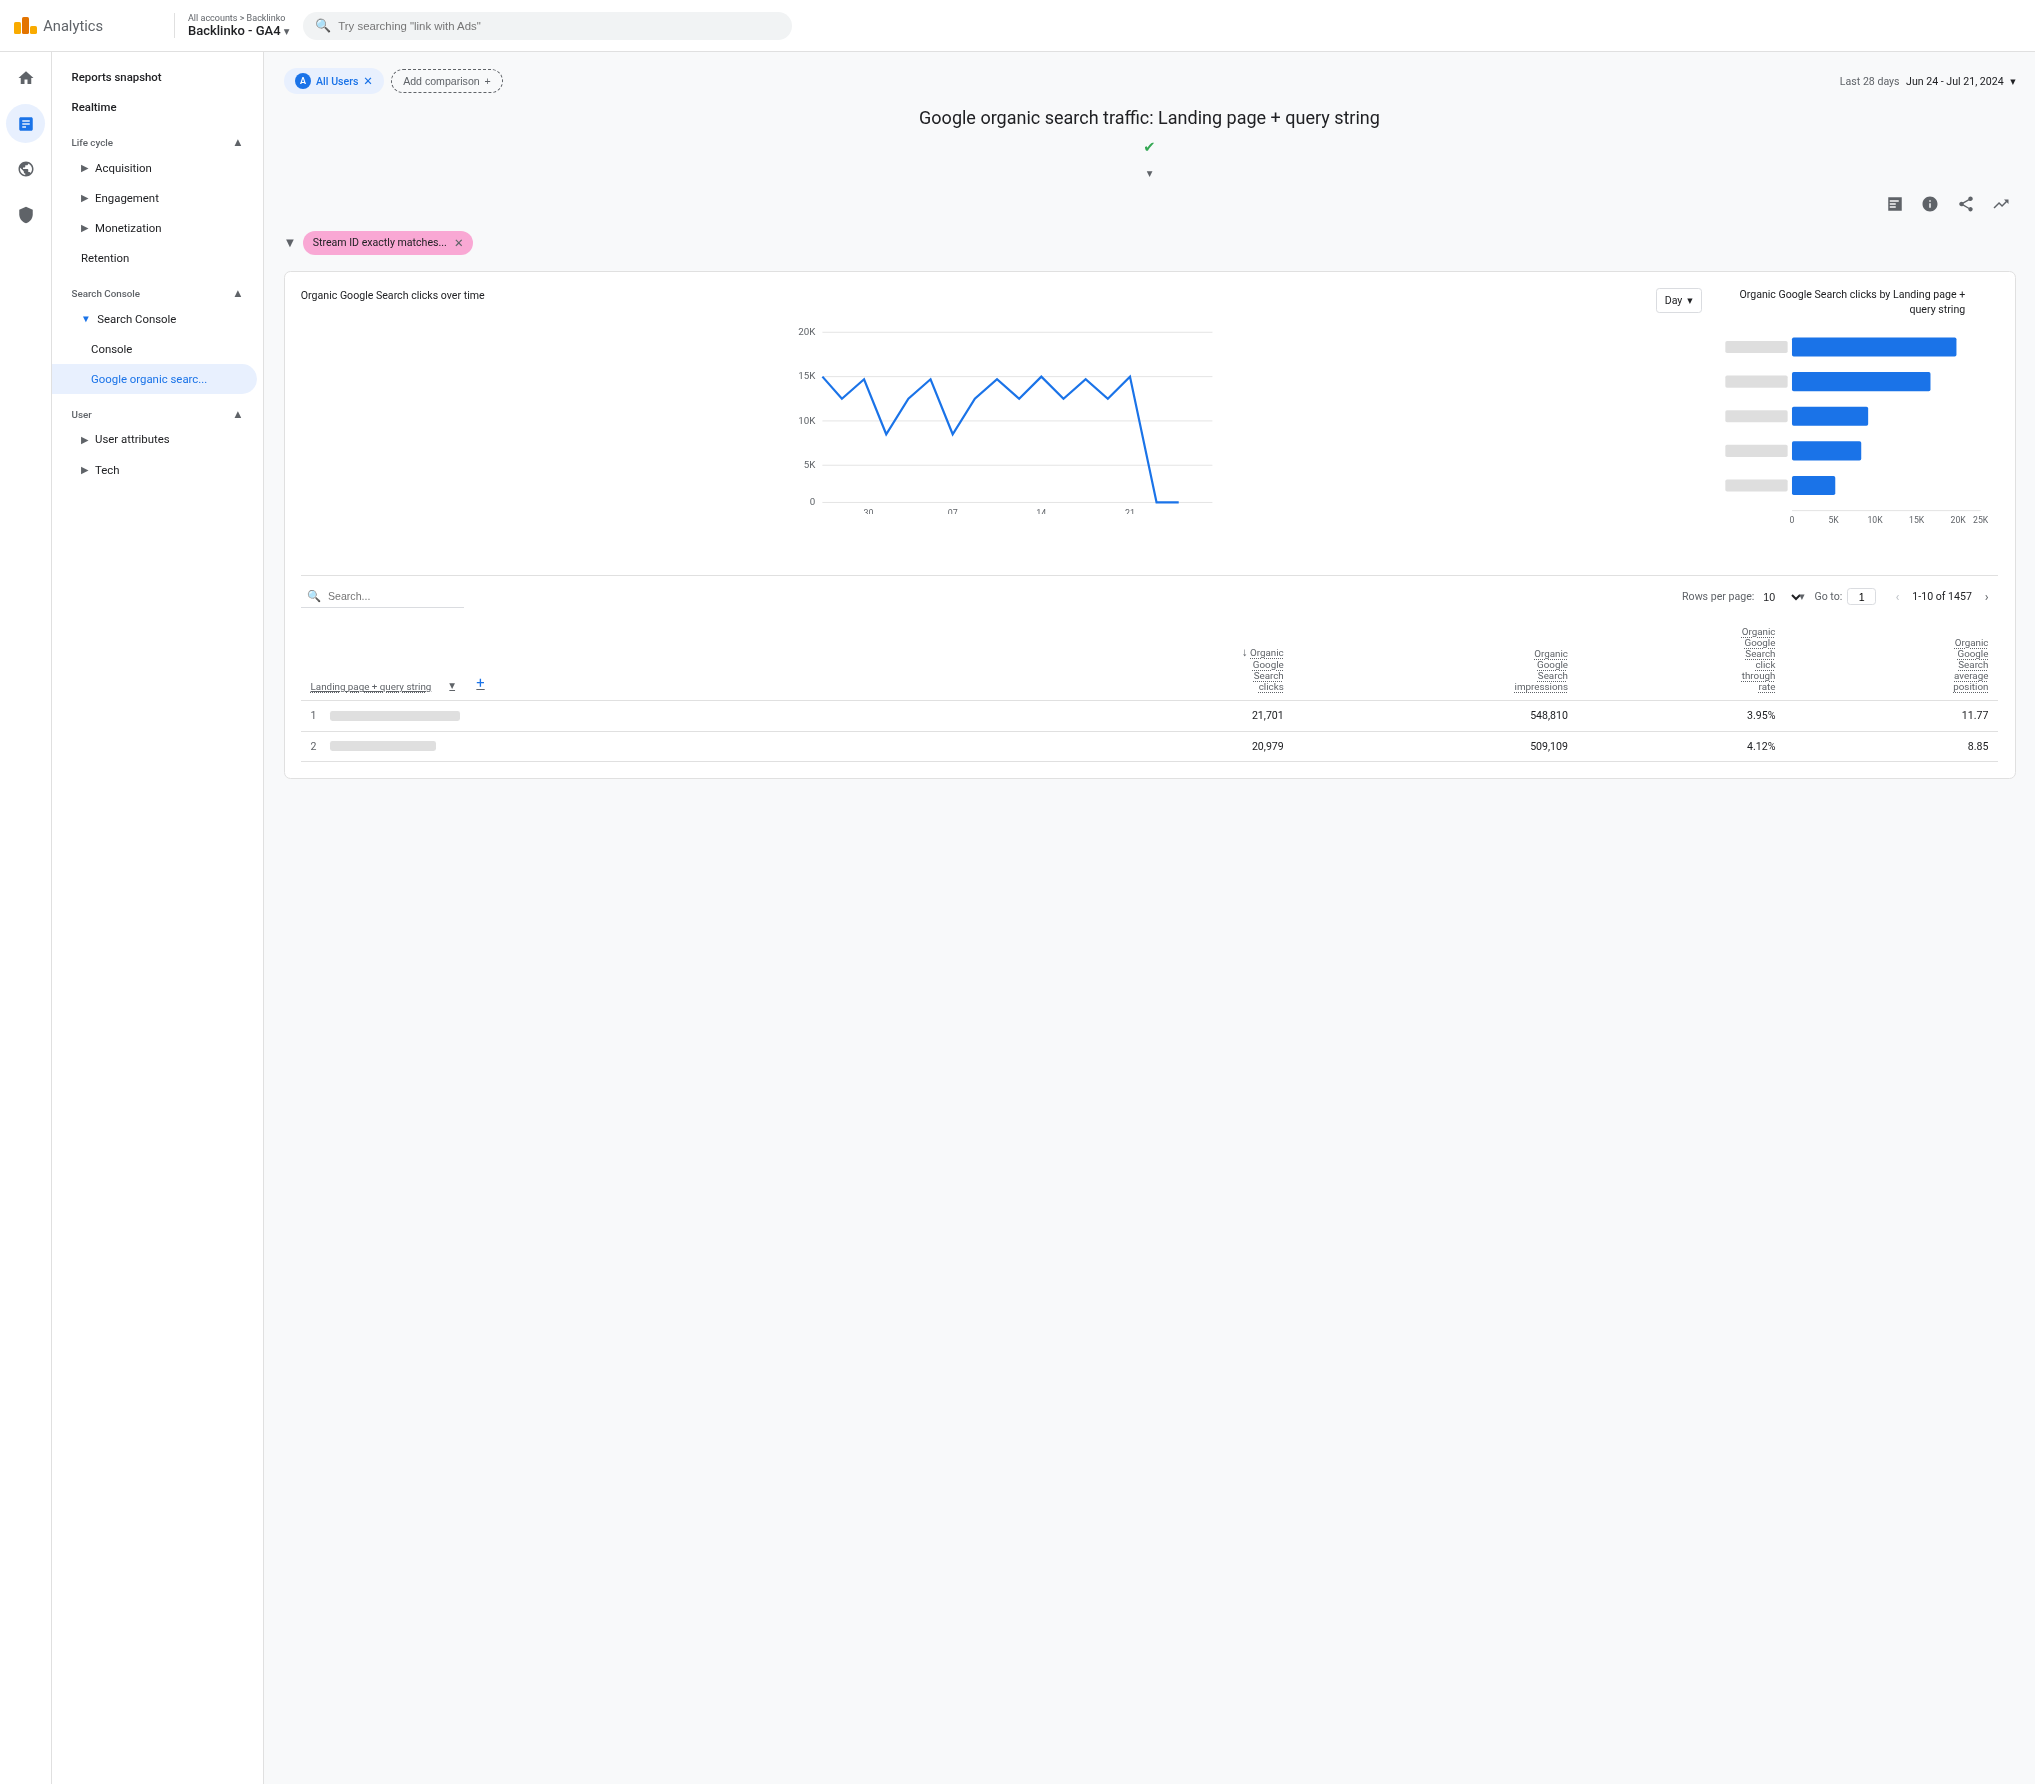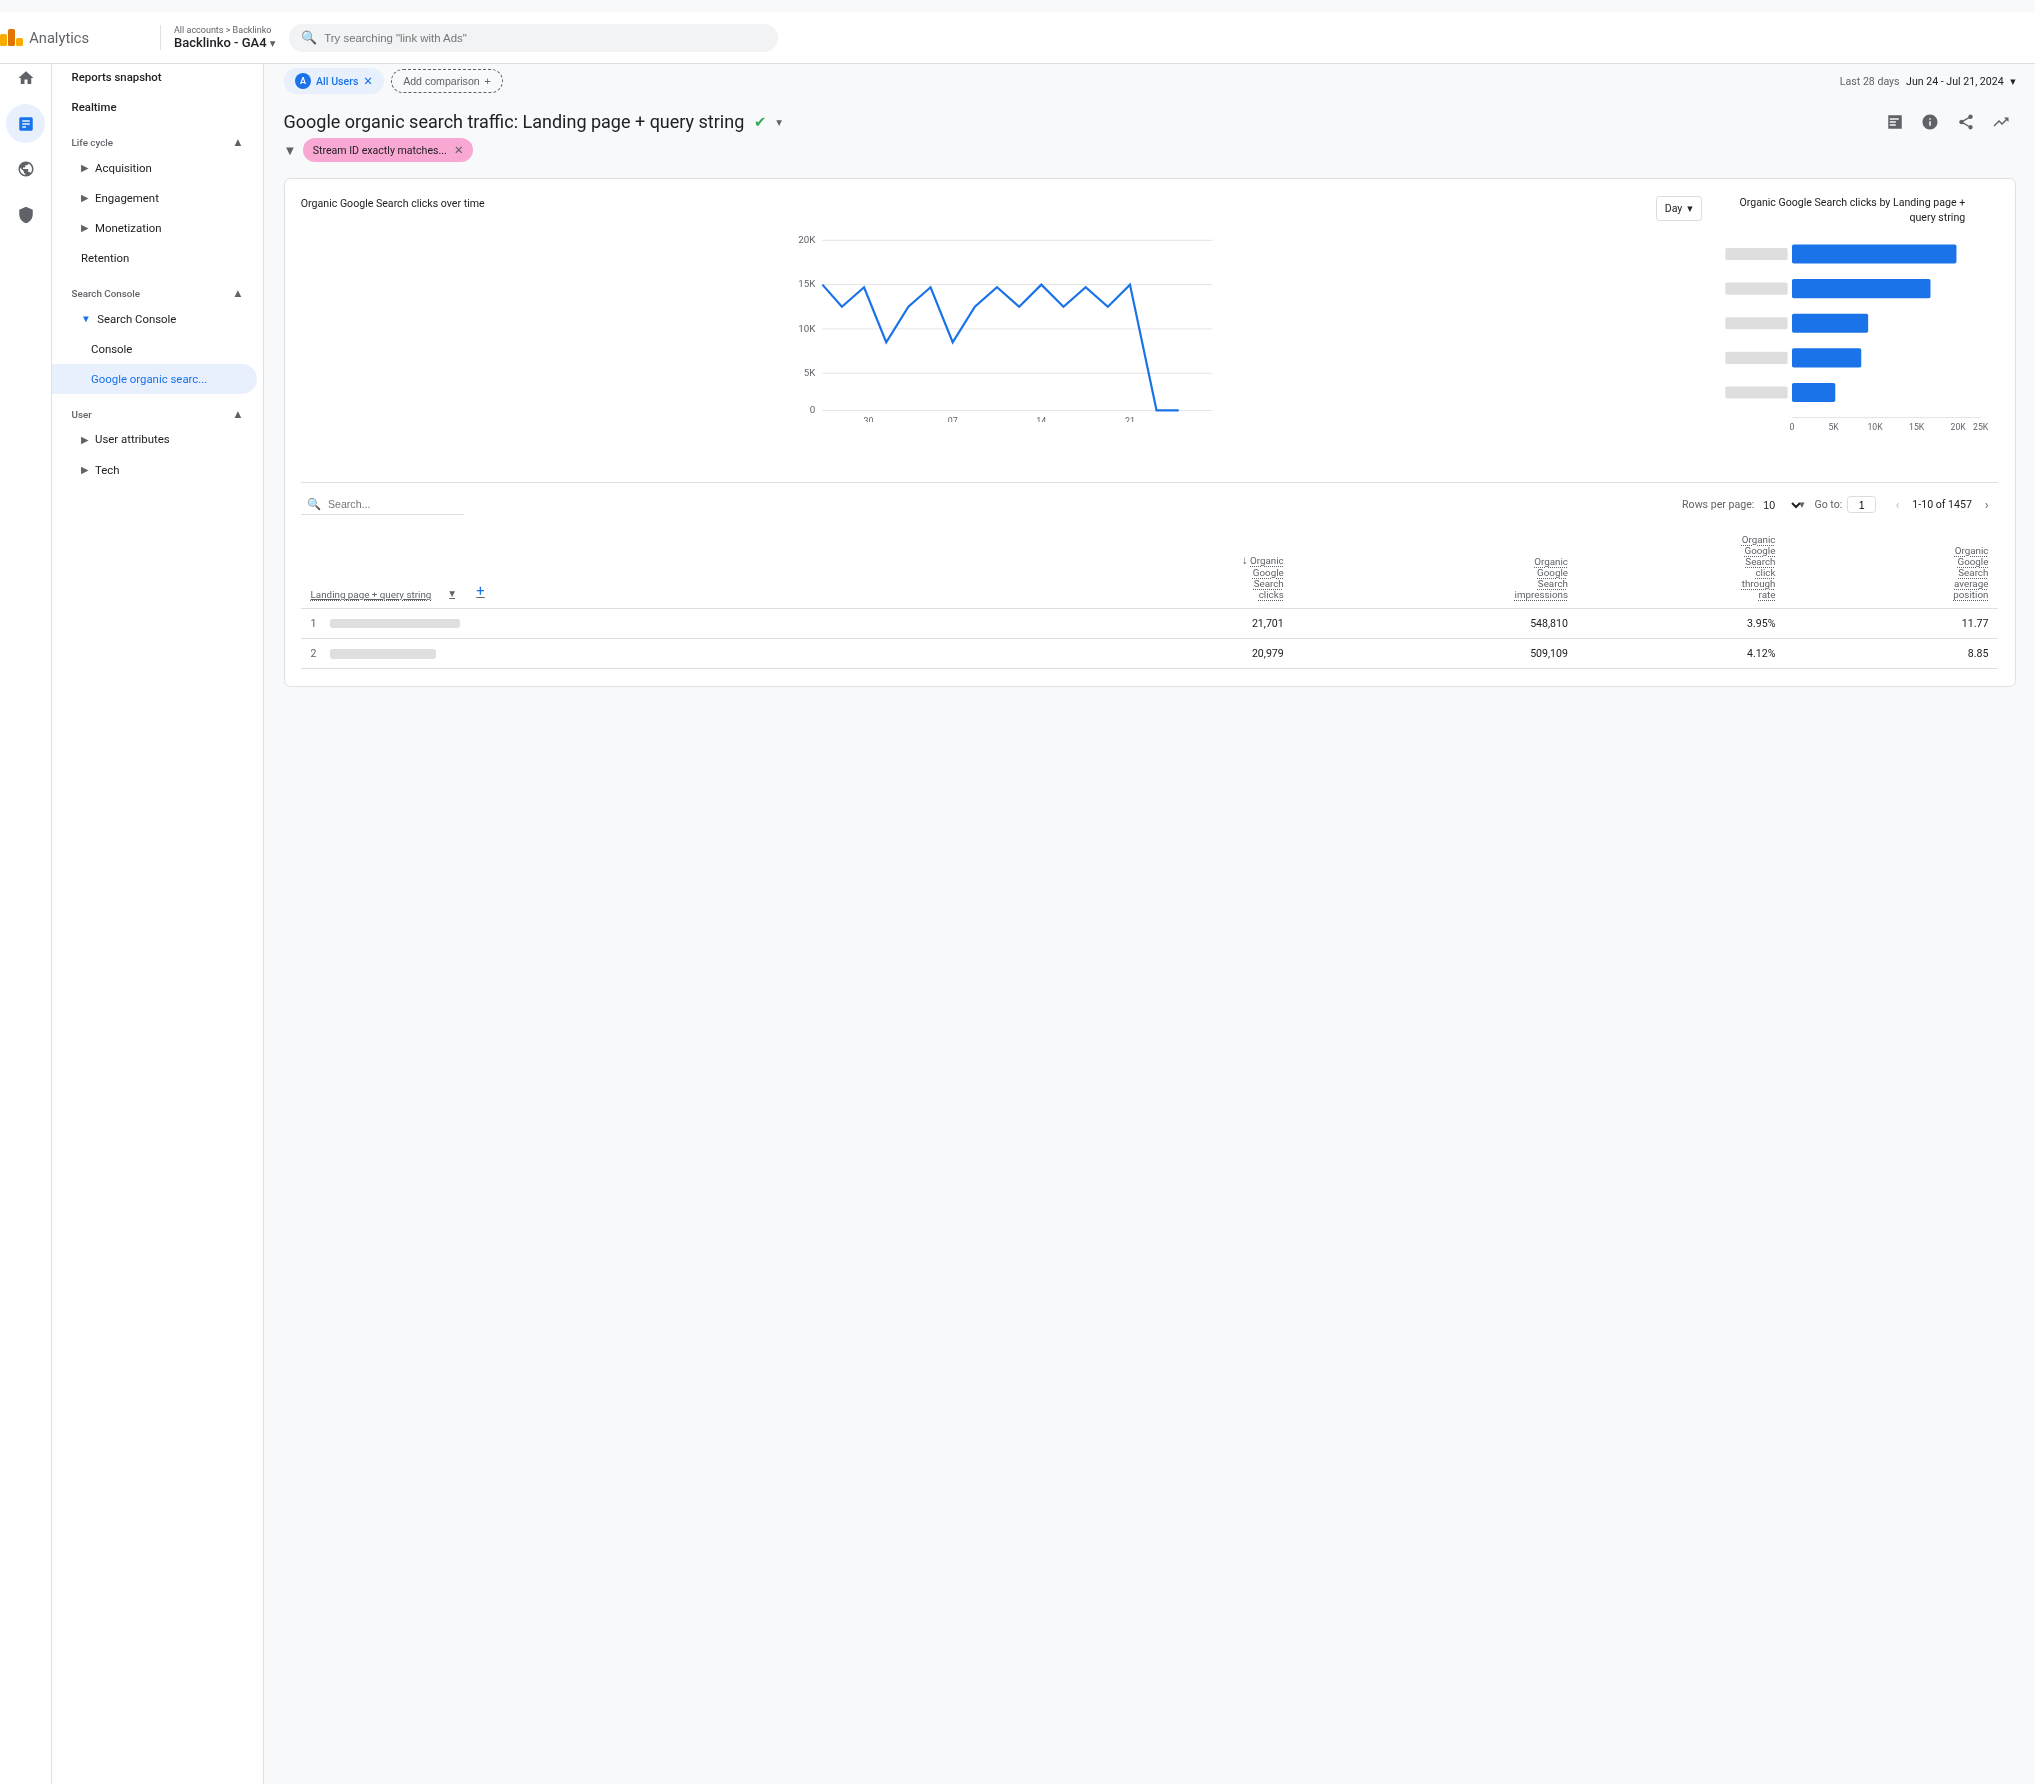--- a/index.html
+++ b/index.html
@@ -5,24 +5,24 @@
     * { box-sizing: border-box; margin: 0; padding: 0; }
     body { font-family: 'Google Sans', Roboto, Arial, sans-serif; font-size: 10.6px; background: #f8f9fa; color: #202124; }
 
     
     .top-bar {
       display: flex;
       align-items: center;
       height: 52px;
       background: #fff;
       border-bottom: 0.8px solid #e0e0e0;
-      padding: 0 0;
+      padding: 0 14px;
       gap: 13px;
       position: fixed;
-      top: 12px; left: 0; right: 0;
+      top: 0; left: 0; right: 0;
       z-index: 100;
     }
     .logo-area {
       display: flex;
       align-items: center;
       gap: 6.5px;
       min-width: 147px;
     }
     .logo-icon {
       display: flex;
@@ -185,21 +185,22 @@
       color: #202124;
       cursor: pointer;
     }
     .date-range .label { color: #5f6368; }
 
     
     .page-title-area {
       display: flex;
       align-items: center;
       gap: 9.8px;
-      margin-bottom: 2px;
+      margin-bottom: 12px;
+      flex-direction: column;
     }
     .page-title {
       font-size: 18px;
       font-weight: 400;
       color: #202124;
     }
     .title-icons { display: flex; gap: 6.5px; align-items: center; margin-left: auto; }
     .icon-btn {
       width: 29px; height: 29px;
       border-radius: 50%;

